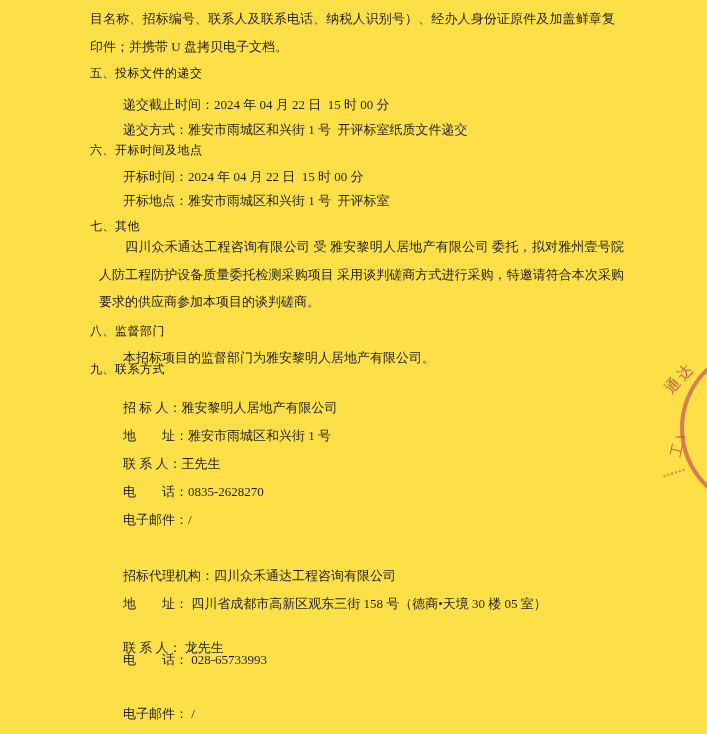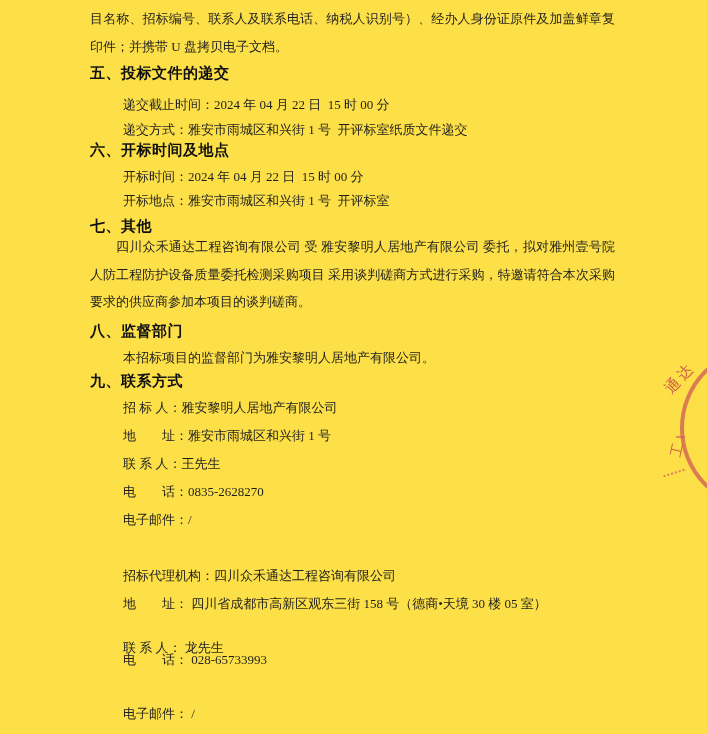--- a/index.html
+++ b/index.html
@@ -19,38 +19,38 @@
     font-size: 13px;
     line-height: 16px;
     white-space: pre;
     color: #1f1f1f;
   }
   .indent { left: 123px; }
   .heading {
     position: absolute;
     left: 90px;
     font-family: "Liberation Sans", "DejaVu Sans", sans-serif;
-    font-weight: 700;
-    font-size: 15px;
+    font-weight: 400;
+    font-size: 12px;
     line-height: 18px;
     color: #111111;
     letter-spacing: 0.5px;
     white-space: pre;
   }
   .para {
     position: absolute;
     left: 90px;
     width: 525px;
     font-size: 13px;
     line-height: 27.5px;
     text-align: justify;
     text-align-last: left;
     color: #1f1f1f;
   }
-  .para.indent-first { text-indent: 2em; }
+  .para.indent-first { text-indent: 2em; margin-left: 9px; }
   
   .seal { position: absolute; inset: 0; pointer-events: none; }
   .seal-ring {
     position: absolute;
     left: 680px; top: 346px;
     width: 164px; height: 164px;
     border: 4px solid rgba(207, 90, 85, 0.75);
     border-radius: 50%;
   }
   .seal-text {
@@ -100,21 +100,21 @@
   <div class="heading" style="top:141px;">六、开标时间及地点</div>
   <div class="line indent" style="top:169px;">开标时间：2024 年 04 月 22 日  15 时 00 分</div>
   <div class="line indent" style="top:193px;">开标地点：雅安市雨城区和兴街 1 号  开评标室</div>
 
   <div class="heading" style="top:217px;">七、其他</div>
   <div class="para indent-first" style="top:233px;">四川众禾通达工程咨询有限公司 受 雅安黎明人居地产有限公司 委托，拟对雅州壹号院人防工程防护设备质量委托检测采购项目 采用谈判磋商方式进行采购，特邀请符合本次采购要求的供应商参加本项目的谈判磋商。</div>
 
   <div class="heading" style="top:322px;">八、监督部门</div>
   <div class="line indent" style="top:350px;text-align:center;">本招标项目的监督部门为雅安黎明人居地产有限公司。</div>
 
-  <div class="heading" style="top:372px;">九、联系方式</div>
+  <div class="heading" style="top:360px;">九、联系方式</div>
 
   <div class="line indent" style="top:400px;">招 标 人：雅安黎明人居地产有限公司</div>
   <div class="line indent" style="top:428px;">地　　址：雅安市雨城区和兴街 1 号</div>
   <div class="line indent" style="top:456px;">联 系 人：王先生</div>
   <div class="line indent" style="top:484px;">电　　话：0835-2628270</div>
   <div class="line indent" style="top:512px;">电子邮件：/</div>
 
   <div class="line indent" style="top:568px;">招标代理机构：四川众禾通达工程咨询有限公司</div>
   <div class="line indent" style="top:596px;">地　　址： 四川省成都市高新区观东三街 158 号（德商•天境 30 楼 05 室）</div>
   <div class="line indent" style="top:624px;margin-top:16px;">联 系 人： 龙先生</div>

